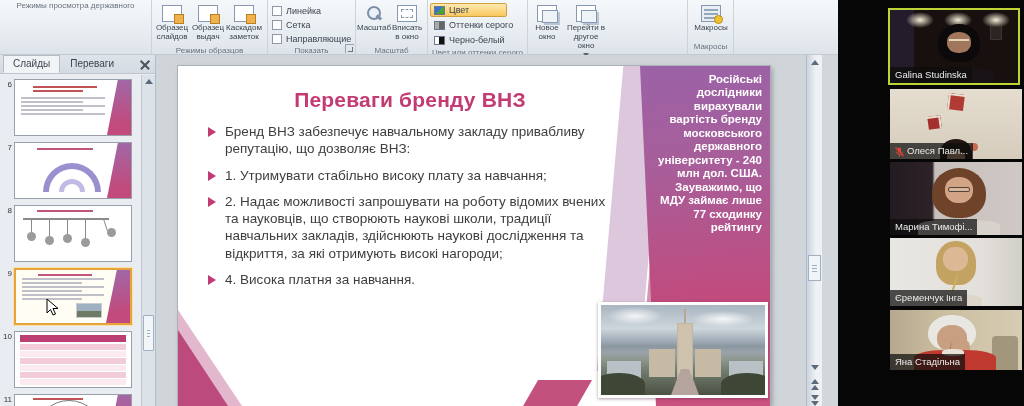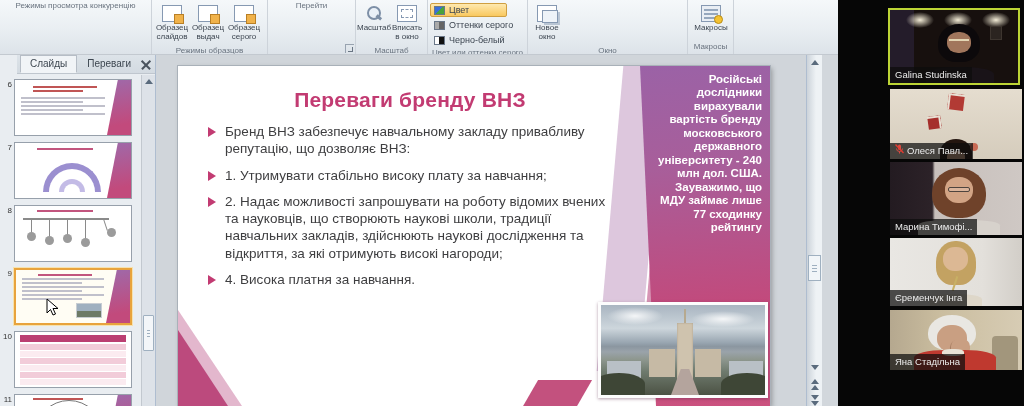--- a/index.html
+++ b/index.html
@@ -51,21 +51,21 @@
   .wic { width:12px; height:9px; border:1px solid #8699b2; background:#dfe8f2; flex:0 0 auto; position:relative; }
   .wic-arrange::after { content:""; position:absolute; left:1px; top:3px; right:1px; height:1px; background:#8699b2; }
   .wic-cascade { box-shadow:2px 2px 0 #b9c8da; }
   .wic-split::after { content:""; position:absolute; left:5px; top:0; bottom:0; width:1px; background:#8699b2; }
   .drop-tri { width:0; height:0; border-left:3px solid transparent; border-right:3px solid transparent; border-top:4px solid #5c6875; margin-top:2px; }
   .launcher { position:absolute; right:1px; bottom:1px; width:9px; height:9px; border-left:1px solid #98a3b0; border-top:1px solid #98a3b0; }
   .launcher::after { content:""; position:absolute; right:1px; bottom:1px; width:4px; height:4px; border-right:1.5px solid #6a7684; border-bottom:1.5px solid #6a7684; }
 
   
   .panel { position:absolute; left:0; top:55px; width:156px; height:351px; background:#e9edf1; border-right:1px solid #aebdd0; }
-  .panel-tabs { height:19px; display:flex; align-items:flex-end; background:linear-gradient(#dde3e9,#d3dae1); border-bottom:1px solid #bfc6ce; padding-left:3px;margin-left:17px; }
+  .panel-tabs { height:19px; display:flex; align-items:flex-end; background:linear-gradient(#dde3e9,#d3dae1); border-bottom:1px solid #bfc6ce; padding-left:3px; }
   .ptab { font-size:10px; color:#3d4650; padding:2px 9px 3px; border:1px solid transparent; white-space:nowrap; }
   .ptab.active { background:#f1f4f7; border-color:#b6bdc6; border-bottom-color:#f1f4f7; }
   .panel-close { margin-left:auto; margin-right:4px; margin-bottom:3px; width:11px; height:11px; position:relative; }
   .panel-close::before,.panel-close::after { content:""; position:absolute; left:-1px; top:5px; width:12px; height:1.6px; background:#4a535e; }
   .panel-close::before { transform:rotate(45deg);} .panel-close::after { transform:rotate(-45deg);}
   .thumbs { position:absolute; left:0; top:20px; width:141px; bottom:0; overflow:hidden; padding-top:4px; }
   .trow-wrap { display:flex; margin-bottom:6px; }
   .tnum { width:14px; font-size:8px; color:#333; text-align:right; padding:1px 2px 0 0; }
   .thumb { position:relative; width:118px; height:57px; background:#fff; border:1px solid #97a0ab; overflow:hidden; }
   .thumb.sel { border:2px solid #e8a33d; outline:1px solid #f6e2ae; background:#fffdf4; }
@@ -132,21 +132,21 @@
 
   
   .cursor { position:absolute; z-index:60; }
 
   
   .videos { position:absolute; left:838px; top:0; width:186px; height:406px; background:#060606; }
   .vid { position:absolute; left:52px; width:132px; background:#000; overflow:hidden; }
   .vid.active { left:50px; width:132px; border:2px solid #bcd435; }
   .vname { position:absolute; left:0; bottom:0; max-width:96%; background:rgba(12,12,12,.72); color:#ececec;
            font-size:9.5px; line-height:13px; padding:1px 5px 2px; white-space:nowrap; overflow:hidden;
-           display:flex; align-items:flex-start; gap:3px; z-index:8; }
+           display:flex; align-items:flex-end; gap:3px; z-index:8; }
   .art { position:absolute; }
   
   .v1 { background:#17100e; }
   .v1 .curtain { left:0; top:0; width:24px; height:100%; background:#241c2a; }
   .v1 .light { top:2px; width:28px; height:16px; border-radius:50%; background:radial-gradient(closest-side,rgba(255,248,225,.95),rgba(255,248,225,0)); }
   .v1 .wallframe { right:16px; top:16px; width:12px; height:14px; background:#2b2420; border:1px solid #3d352f; }
   .v1 .hair { left:48px; top:14px; width:42px; height:38px; background:#0c090b; border-radius:50% 50% 42% 42%; }
   .v1 .face { left:57px; top:22px; width:24px; height:21px; background:#a1765c; border-radius:46%; }
   .v1 .glasses { left:59px; top:29px; width:20px; height:3px; border-top:2px solid #e4d6b4; }
   .v1 .body { left:36px; bottom:0; width:68px; height:16px; background:#191318; border-radius:45% 45% 0 0; }
@@ -181,43 +181,57 @@
 </head>
 <body>
 
 <div id="stage">
 
   <div class="ppt">
 
     <div class="ribbon">
 
       <div class="rgroup" style="width:152px">
-        <div class="glabel">Режимы просмотра конкуренцію</div>
+        <div class="glabel">Режимы просмотра державного</div>
       </div>
 
       <div class="rgroup" style="width:116px">
         <div class="rbody">
           <div class="rbtn">
             <div class="micon i-master"></div>
             <div class="rlbl">Образец слайдов</div>
           </div>
           <div class="rbtn">
             <div class="micon i-master"></div>
             <div class="rlbl">Образец выдач</div>
           </div>
           <div class="rbtn">
             <div class="micon i-master"></div>
-            <div class="rlbl">Образец серого</div>
+            <div class="rlbl">Каскадом заметок</div>
           </div>
         </div>
         <div class="glabel">Режимы образцов</div>
       </div>
 
       <div class="rgroup" style="width:88px">
-        <div class="glabel">Перейти</div>
+        <div style="flex:1;padding-top:3px">
+          <div class="chk-row">
+            <span class="chk"></span>
+            <span class="chk-lbl">Линейка</span>
+          </div>
+          <div class="chk-row">
+            <span class="chk"></span>
+            <span class="chk-lbl">Сетка</span>
+          </div>
+          <div class="chk-row">
+            <span class="chk"></span>
+            <span class="chk-lbl">Направляющие</span>
+          </div>
+        </div>
+        <div class="glabel">Показать</div>
         <div class="launcher"></div>
       </div>
 
       <div class="rgroup" style="width:72px">
         <div class="rbody">
           <div class="rbtn" style="width:32px">
             <div class="micon i-magnifier"></div>
             <div class="rlbl">Масштаб</div>
           </div>
           <div class="rbtn" style="width:34px">
@@ -244,20 +258,25 @@
           </div>
         </div>
         <div class="glabel">Цвет или оттенки серого</div>
       </div>
 
       <div class="rgroup" style="width:160px">
         <div class="rbody">
           <div class="rbtn" style="width:34px">
             <div class="micon i-newwin"></div>
             <div class="rlbl">Новое окно</div>
+          </div>
+          <div class="rbtn" style="width:44px">
+            <div class="micon i-newwin"></div>
+            <div class="rlbl">Перейти в другое окно</div>
+            <div class="drop-tri"></div>
           </div>
         </div>
         <div class="glabel">Окно</div>
       </div>
 
       <div class="rgroup" style="width:46px">
         <div class="rbody" style="justify-content:center">
           <div class="rbtn" style="width:40px">
             <div class="micon i-macros"></div>
             <div class="rlbl">Макросы</div>

